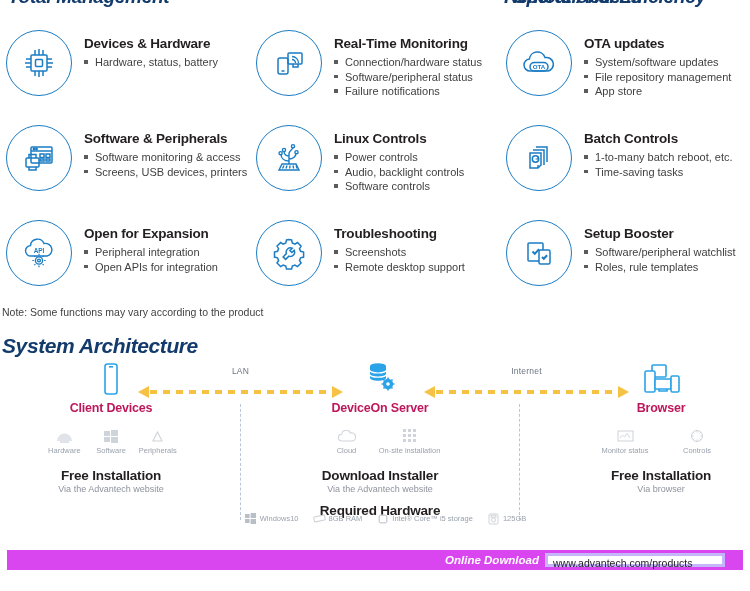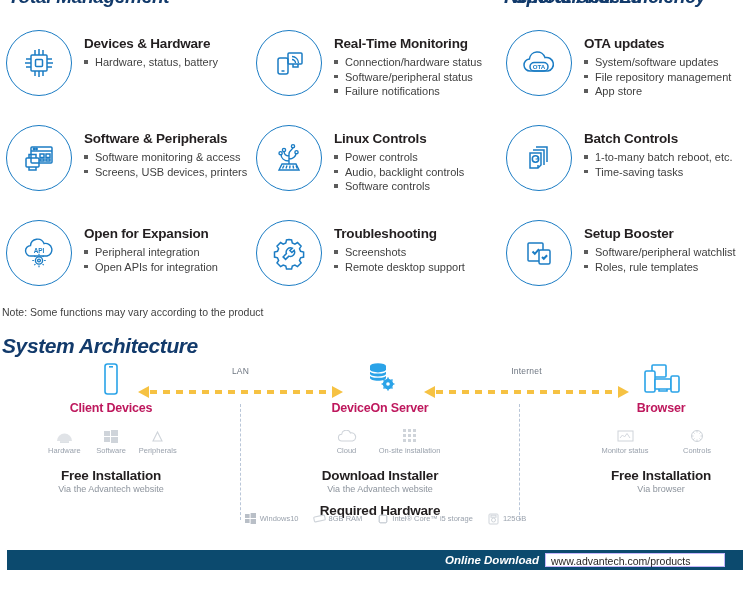--- a/index.html
+++ b/index.html
@@ -123,36 +123,36 @@
   .arrow-r{right:0;border-left:11px solid #f6c243;}
 
   .hw-row{display:flex;justify-content:center;gap:14px;margin-top:6px;}
   .hw-item{display:flex;align-items:center;gap:3px;}
   .hw-item .hw-glyph{width:13px;height:13px;display:flex;align-items:center;justify-content:center;}
   .hw-item .hw-label{font-size:7.5px;color:#9aa2ad;white-space:nowrap;}
 
   
   .footer{
     position:absolute;left:7px;top:550px;width:736px;height:20px;
-    background:#0c4a6e;
+    background:#d946ef;
     display:flex;align-items:center;justify-content:flex-end;
   }
   .footer-label{
     color:#ffffff;font-size:11.5px;font-weight:bold;font-style:italic;
     padding-right:6px;white-space:nowrap;
   }
   .footer-url{
     background:#ffffff;color:#231f20;
     font-size:10.5px;
     height:14px;line-height:14px;
     width:180px;
     padding-left:5px;
     margin-right:18px;
     box-sizing:border-box;
-    border:1px solid #c4b5fd;
+    border:3px solid #c4b5fd;
   }
 </style>
 </head>
 <body>
 
 <div class="page">
 
   <div class="col-headers">
     <div class="col-head">Total Management</div>
     <div class="col-head">Remote Access</div>

